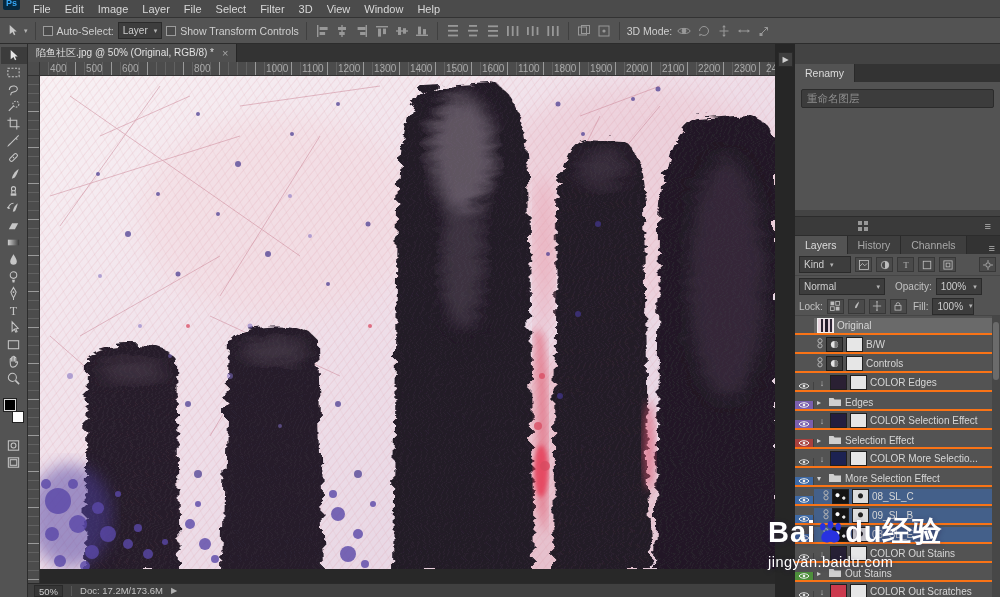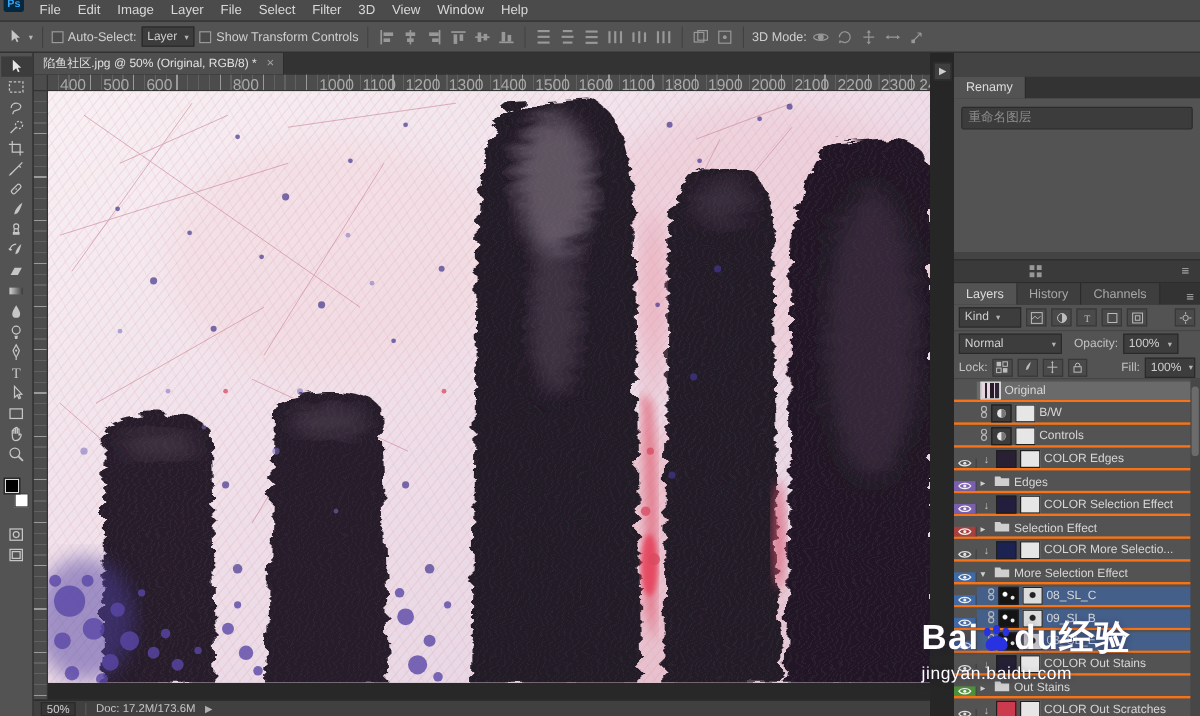--- a/index.html
+++ b/index.html
@@ -29,21 +29,21 @@
 #swatch-fg{position:absolute;left:1px;top:0;width:12px;height:12px;background:#000;border:1px solid #ddd;outline:1px solid #222}
 
 #tabbar{position:absolute;left:28px;top:44px;width:747px;height:18px;background:#333;display:flex;z-index:7}
 #doctab{background:#4f4f4f;color:#e0e0e0;font-size:10px;display:flex;align-items:center;gap:8px;padding:0 8px;border-right:1px solid #262626;height:18px}
 #doctab .x{color:#a5a5a5;font-size:11px}
 
 #canvasarea{position:absolute;left:28px;top:62px;width:747px;height:521px;background:#282828}
 #rulercorner{position:absolute;left:0;top:0;width:12px;height:14px;background:#4c4c4c;border-right:1px solid #333;border-bottom:1px solid #333}
 #rulertop{position:absolute;left:12px;top:0;width:735px;height:14px;background:#4c4c4c;border-bottom:1px solid #333;
  background-image:repeating-linear-gradient(90deg,transparent 0 35px,#9a9a9a 35px 36px),repeating-linear-gradient(90deg,transparent 0 8px,#616161 8px 9px)}
-#rulertop span{position:absolute;top:1px;color:#a9a9a9;font-size:13px}
+#rulertop span{position:absolute;top:1px;color:#a9a9a9;font-size:10px}
 #rulerleft{position:absolute;left:0;top:14px;width:12px;height:507px;background:#4c4c4c;border-right:1px solid #333;
  background-image:repeating-linear-gradient(180deg,transparent 0 35px,#9a9a9a 35px 36px),repeating-linear-gradient(180deg,transparent 0 8px,#616161 8px 9px)}
 #canvas{position:absolute;left:12px;top:14px;width:735px;height:493px;overflow:hidden;background:#f2e9ee}
 
 #statusbar{position:absolute;left:28px;top:583px;width:747px;height:14px;background:#404040;border-top:1px solid #2a2a2a;display:flex;align-items:center;gap:8px;padding:0 6px;z-index:8}
 #statusbar .zoombox{color:#cfcfcf;font-size:9.5px;background:#363636;border:1px solid #2a2a2a;padding:0 4px;height:12px;line-height:11px}
 #statusbar .docinfo{color:#c4c4c4;font-size:9.5px}
 #statusbar .sdiv{width:1px;height:10px;background:#585858}
 #statusbar .arrow{color:#b0b0b0;font-size:8px}
 
@@ -702,21 +702,21 @@
             <path d="M8 2.5 V13.5 M2.5 8 H13.5"></path>
             <path d="M8 1 l1.6 2 h-3.2z M8 15 l1.6-2 h-3.2z" class="fil"></path>
           </svg>
         </span>
       <span class="pico">
           <svg viewBox="0 0 16 16">
             <rect x="4" y="7.5" width="8" height="6"></rect>
             <path d="M5.5 7.5 V6 a2.5 2.5 0 0 1 5 0 V7.5"></path>
           </svg>
         </span>
-      <span class="plabel" style="margin-left:24px">Fill:</span>
+      <span class="plabel" style="margin-left:2px">Fill:</span>
       <span class="well" style="width:42px">
           <span>100%</span>
           <span class="caret" style="margin-left:auto">▾</span>
         </span>
     </div>
 
     <div id="layerlist">
 
       <div class="lrow">
         <div class="eyecell"></div>

